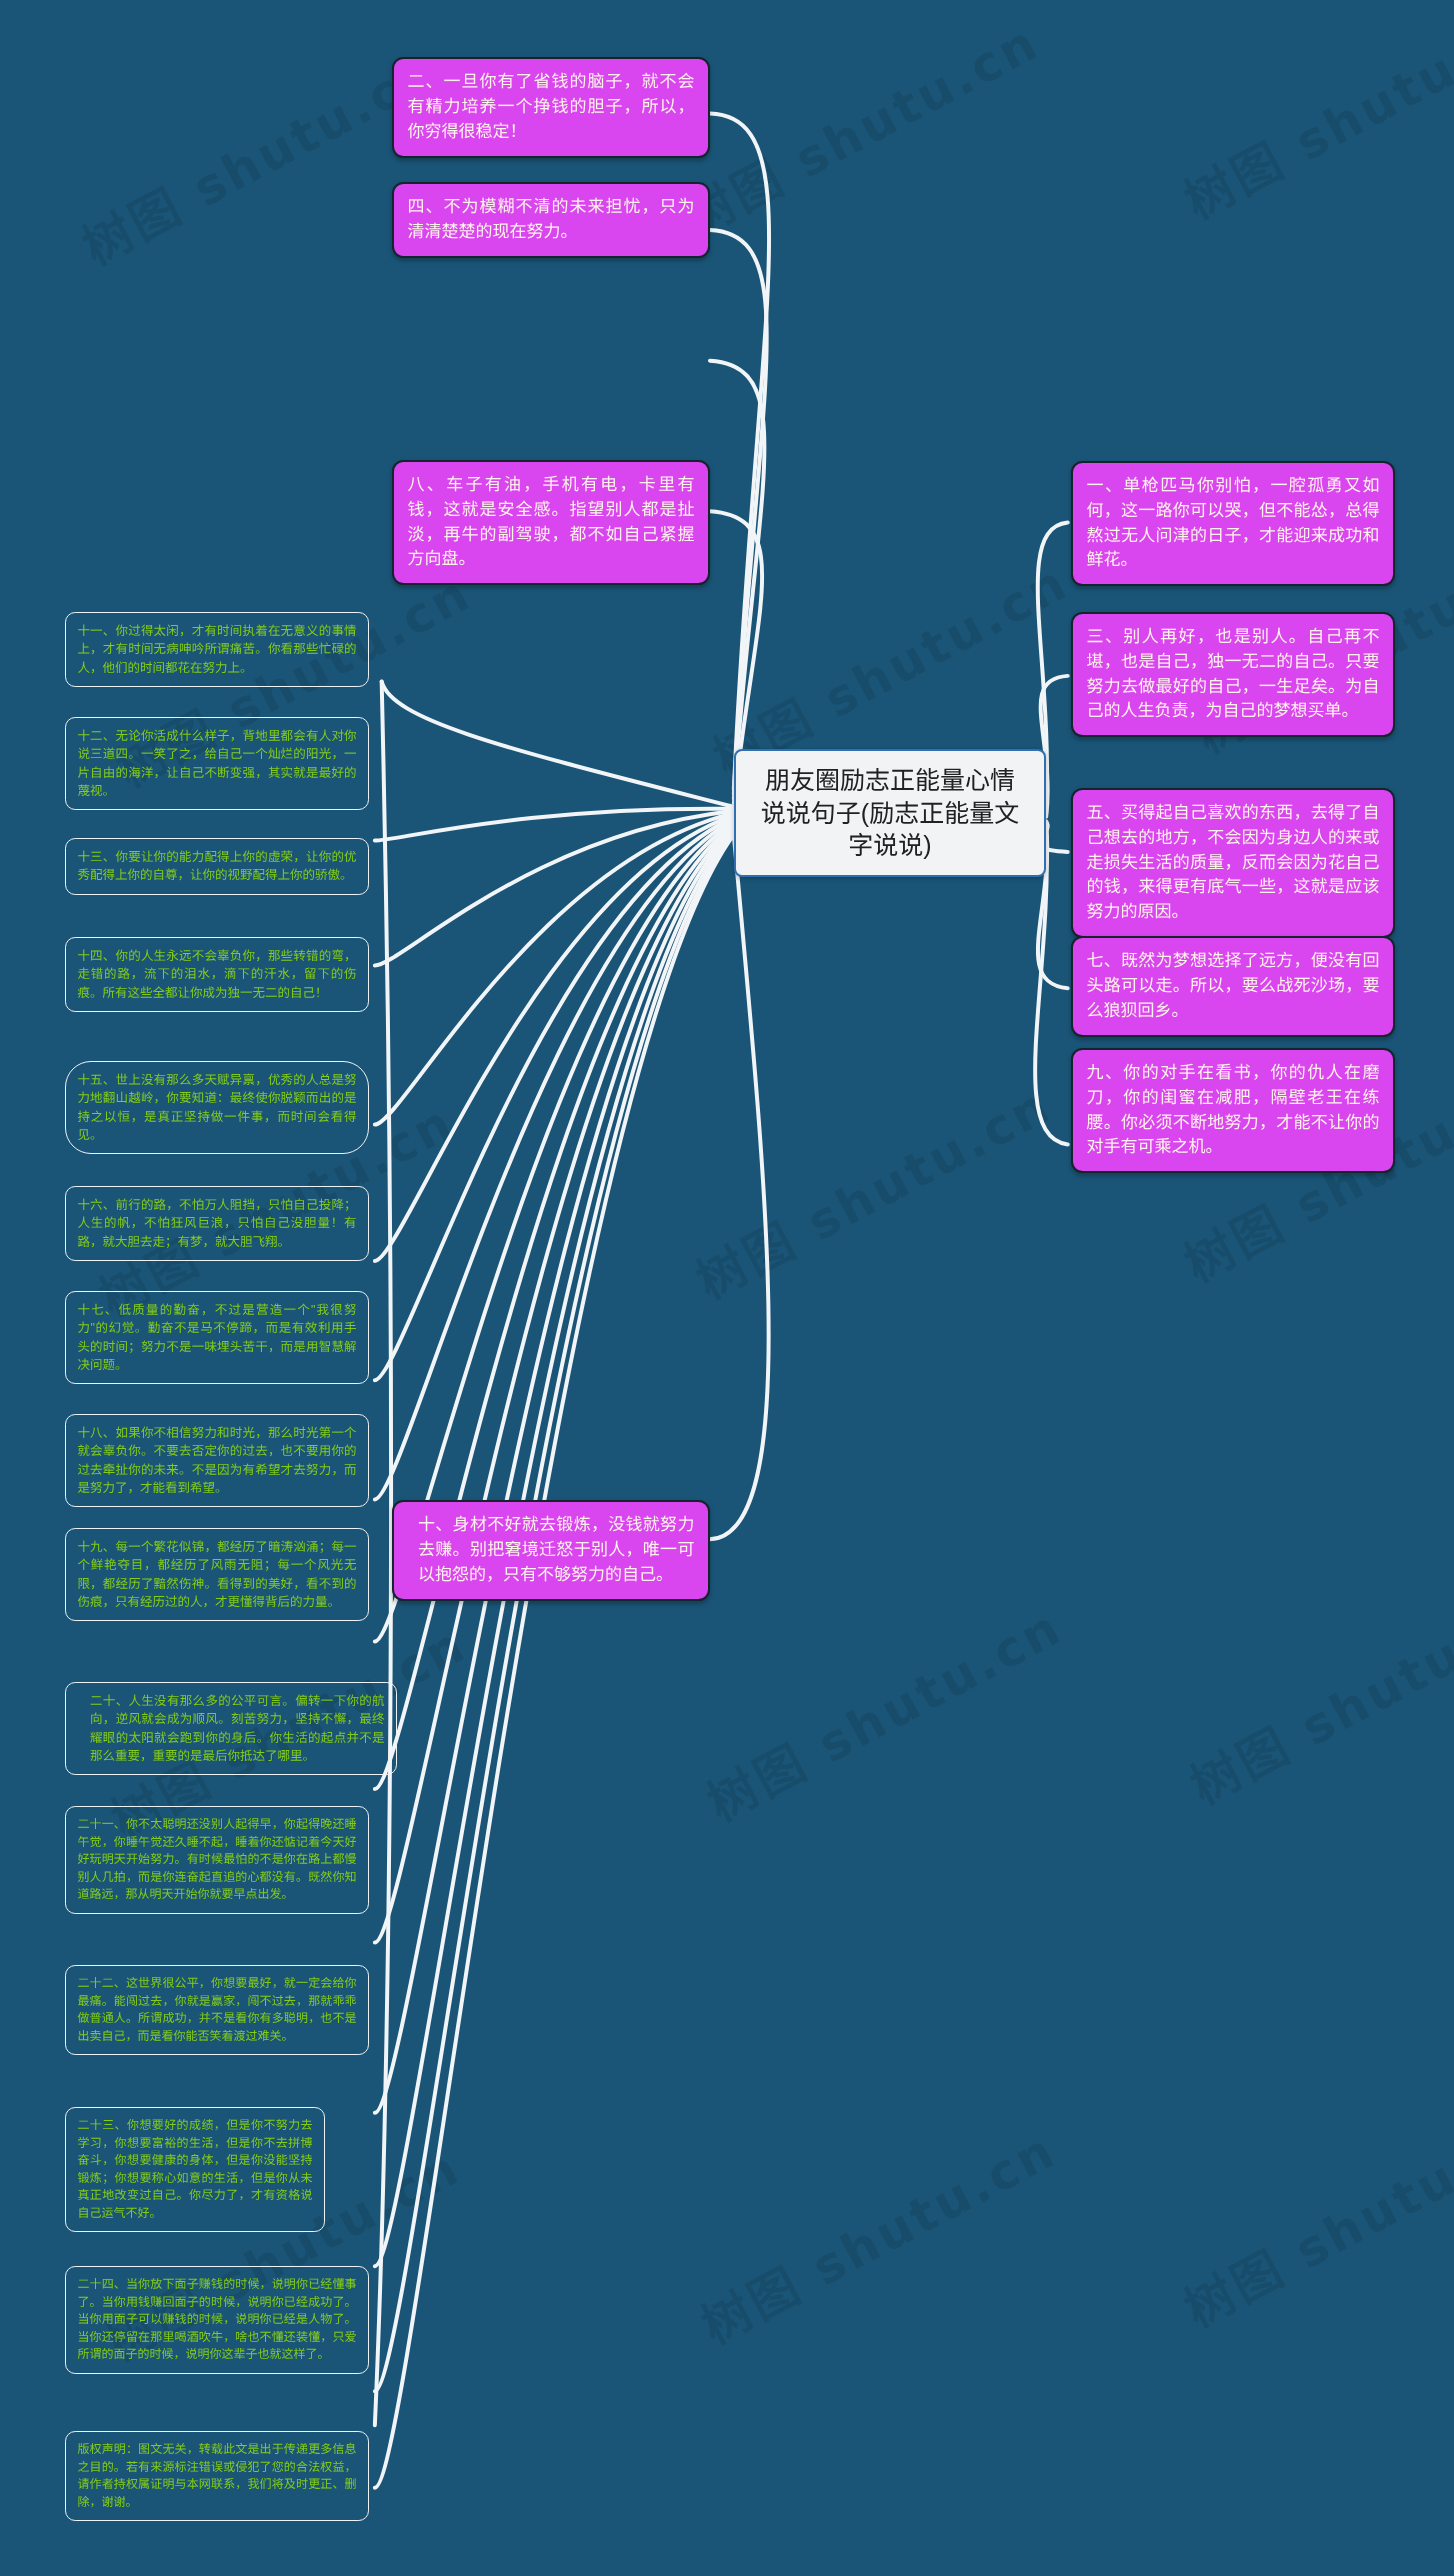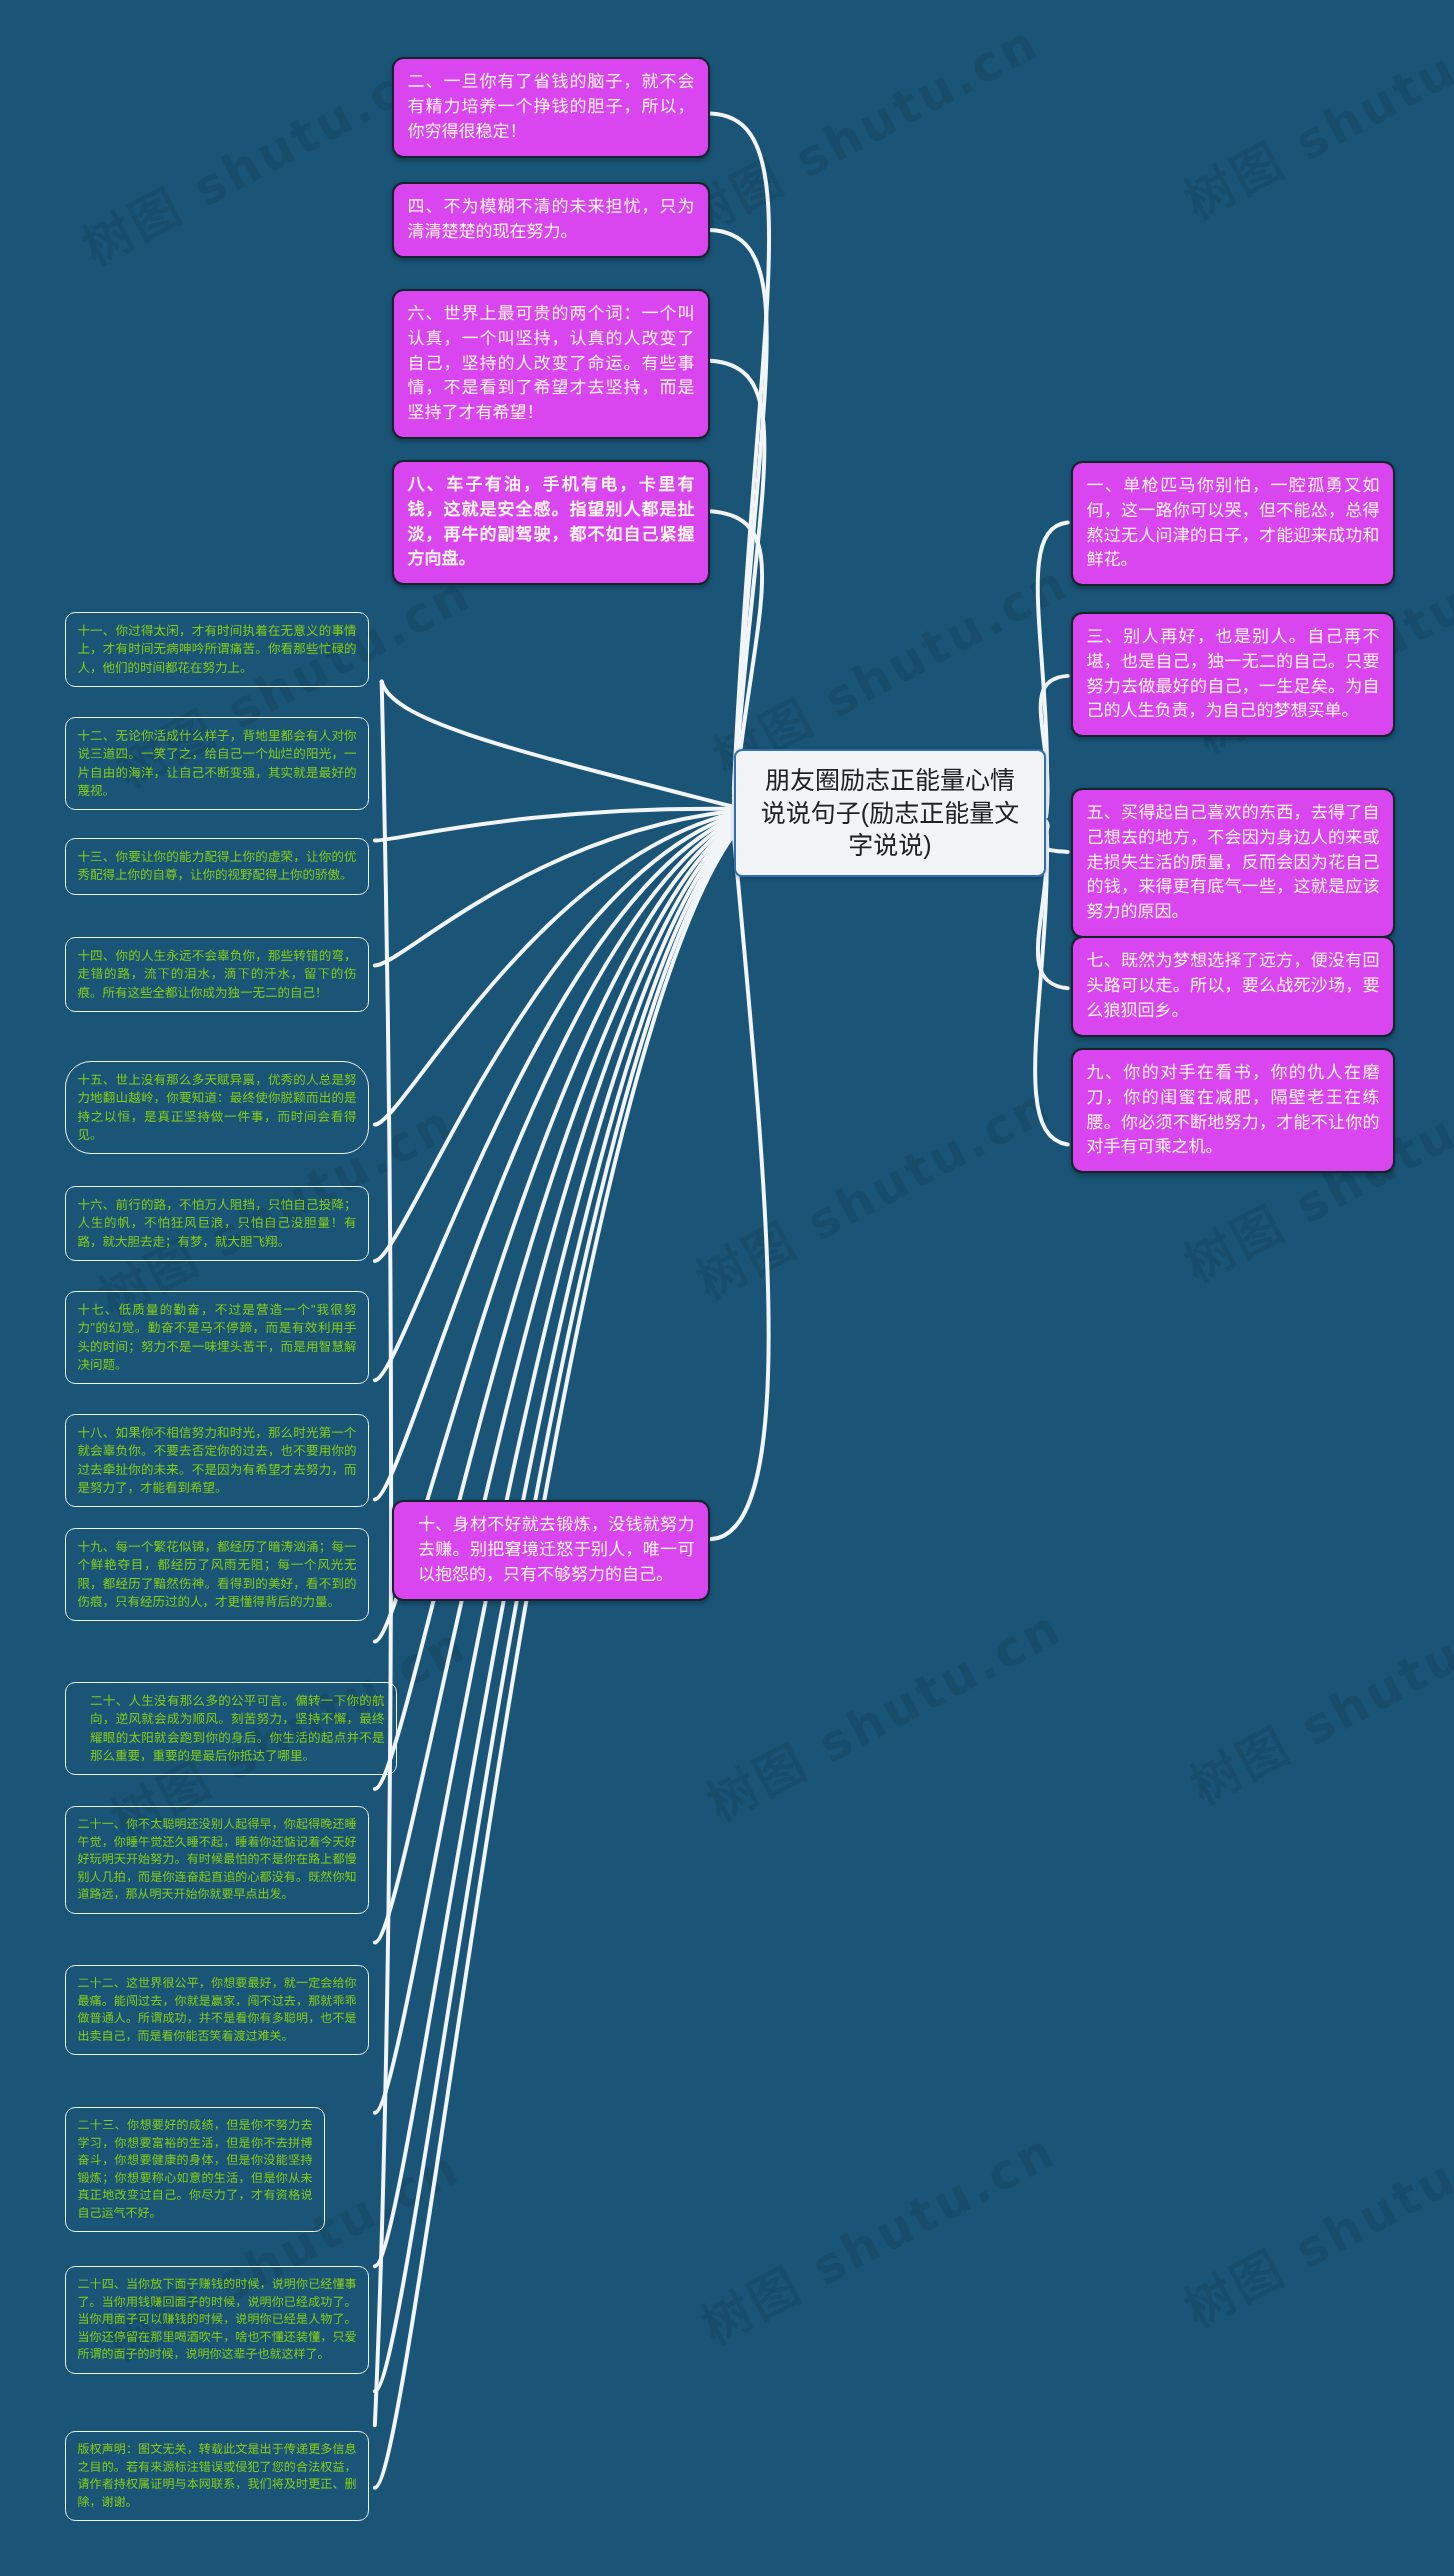--- a/index.html
+++ b/index.html
@@ -151,25 +151,22 @@
   </div>
 
   <div class="node orange" style="left:392px; top:57px; width:318px;">
     <span>二、一旦你有了省钱的脑子，就不会有精力培养一个挣钱的胆子，所以，你穷得很稳定！</span>
   </div>
 
   <div class="node orange" style="left:392px; top:182px; width:318px;">
     <span>四、不为模糊不清的未来担忧，只为清清楚楚的现在努力。</span>
   </div>
 
-  <div class="node orange" style="left:392px; top:289px; width:318px;">
-    <span>六、世界上最可贵的两个词：一个叫认真，一个叫坚持，认真的人改变了自己，坚持的人改变了命运。有些事情，不是看到了希望才去坚持，而是坚持了才有希望！</span>
-  </div>
-
-  <div class="node orange" style="left:392px; top:460px; width:318px;font-weight:bold;">
+
+  <div class="node orange" style="left:392px; top:460px; width:318px;">
     <span>八、车子有油，手机有电，卡里有钱，这就是安全感。指望别人都是扯淡，再牛的副驾驶，都不如自己紧握方向盘。</span>
   </div>
 
   <div class="node orange" style="left:392px; top:1500px; width:318px;padding-left:24px;">
     <span>十、身材不好就去锻炼，没钱就努力去赚。别把窘境迁怒于别人，唯一可以抱怨的，只有不够努力的自己。</span>
   </div>
 
   <div class="node orange" style="left:1071px; top:461px; width:324px;">
     <span>一、单枪匹马你别怕，一腔孤勇又如何，这一路你可以哭，但不能怂，总得熬过无人问津的日子，才能迎来成功和鲜花。</span>
   </div>

